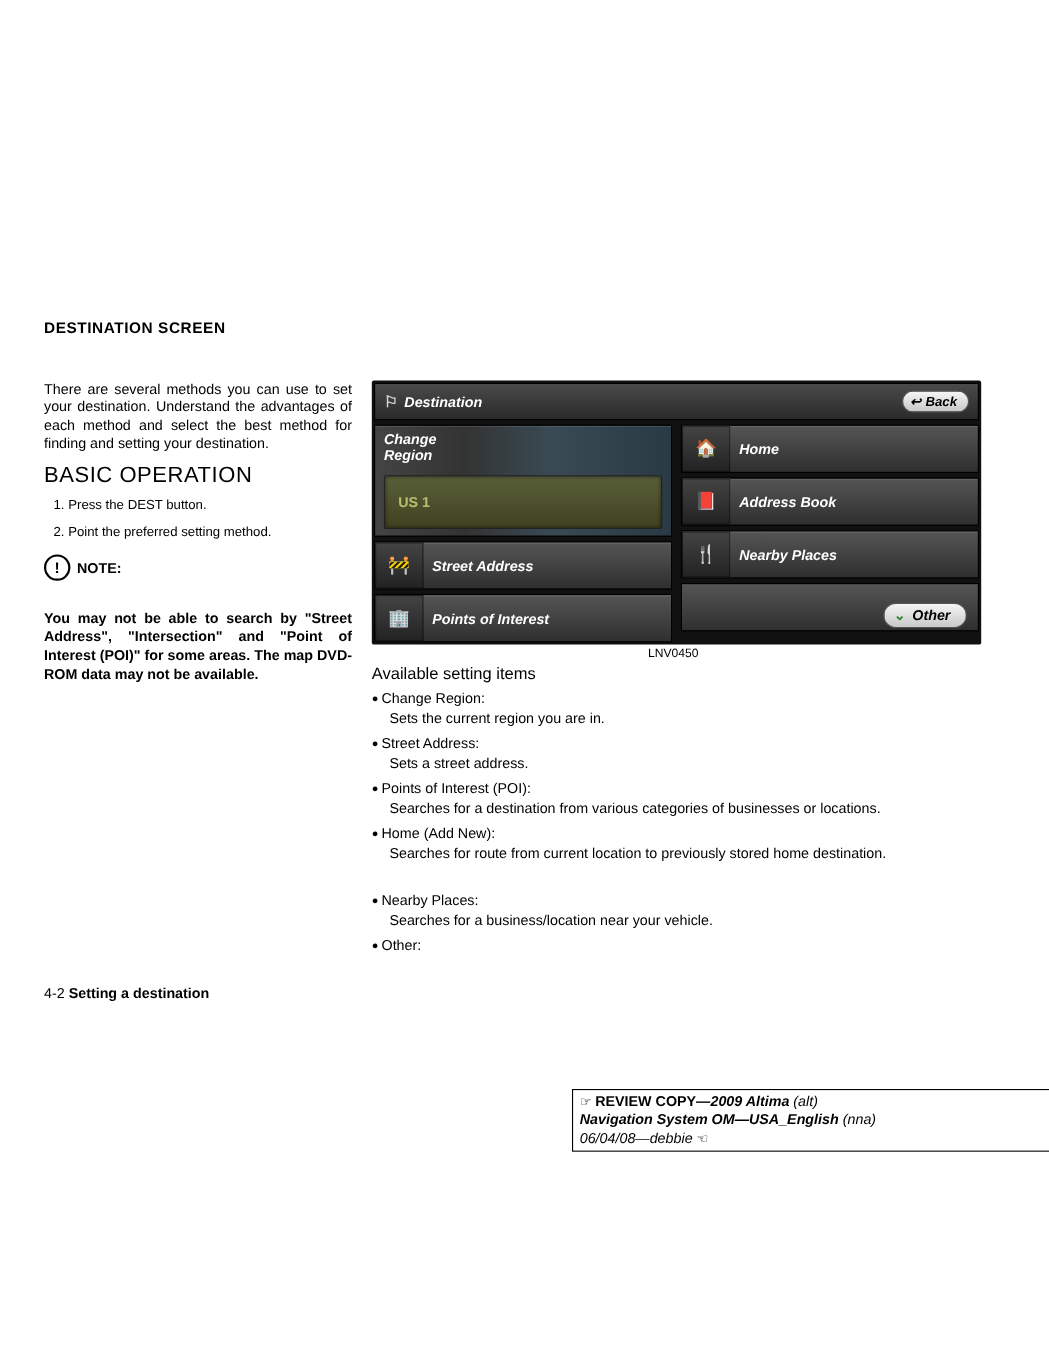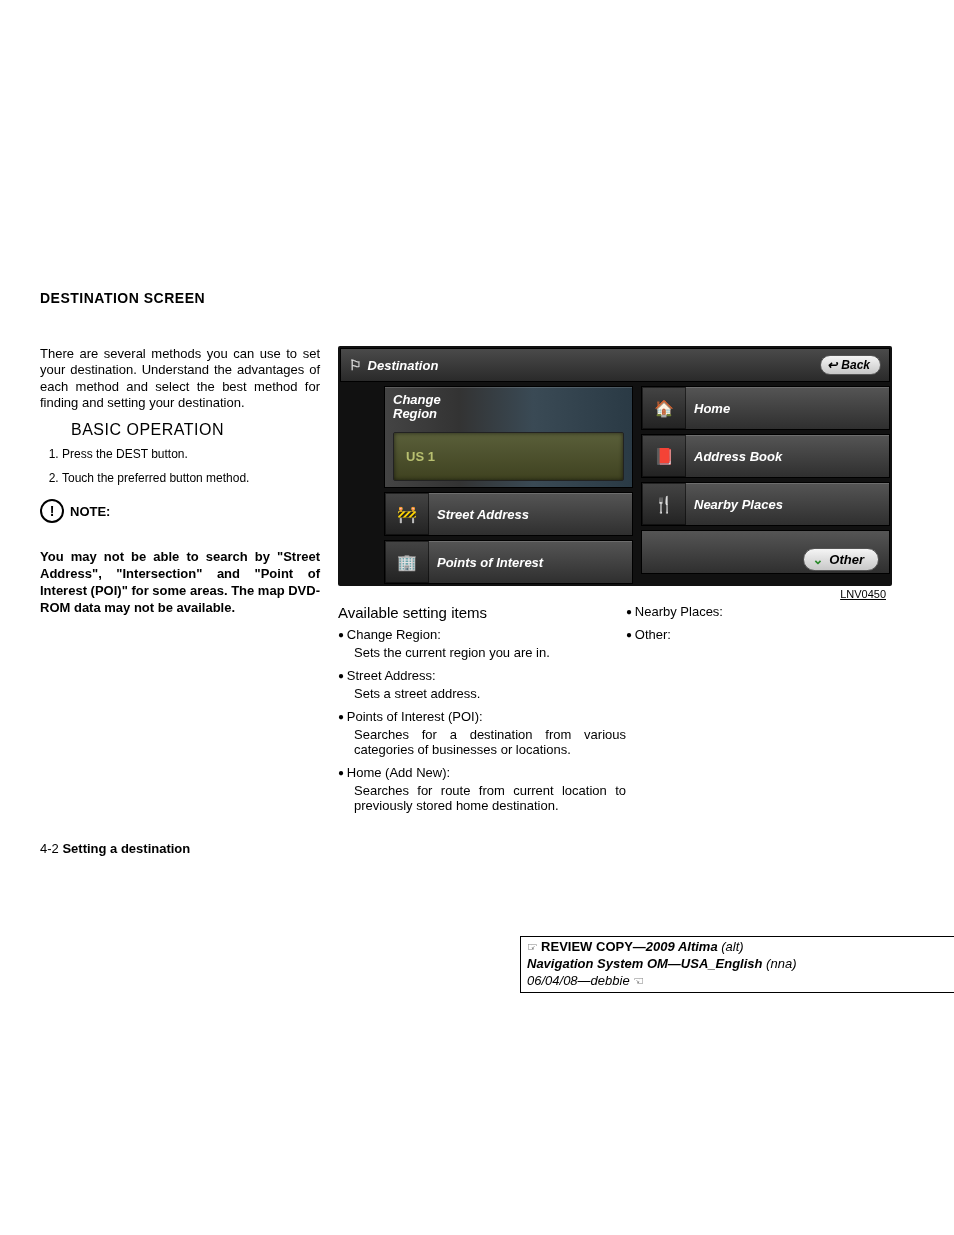--- a/index.html
+++ b/index.html
@@ -27,25 +27,24 @@
   .col-left {
     width: 280px;
     flex: 0 0 280px;
   }
   .intro {
     text-align: justify;
     line-height: 1.25;
     margin-bottom: 10px;
   }
   .subhead {
-    font-size: 16px;
+    font-size: 20px;
     letter-spacing: 0.5px;
     font-family: Arial, Helvetica, sans-serif;
     margin-bottom: 8px;
-    margin-left: 31px;
   }
   ol.steps {
     margin: 0;
     padding-left: 22px;
   }
   ol.steps li {
     margin-bottom: 10px;
     font-size: 12px;
   }
   .note-row {
@@ -119,21 +118,20 @@
     font-weight: bold;
     font-size: 12px;
     display: inline-flex;
     align-items: center;
     gap: 4px;
     border: 1px solid #555;
   }
   .ss-body {
     display: flex;
     gap: 8px;
-    margin-left: 44px;
   }
   .ss-left, .ss-right {
     flex: 1;
     display: flex;
     flex-direction: column;
     gap: 4px;
   }
   .ss-btn {
     background: linear-gradient(#555,#2f2f2f);
     border: 1px solid #000;
@@ -201,29 +199,30 @@
   .pill-box {
     background: linear-gradient(#555,#2f2f2f);
     border: 1px solid #000;
     height: 42px;
     display: flex;
     align-items: center;
     justify-content: flex-end;
     padding-right: 6px;
   }
   .fig-id {
-    text-align: right;
+    text-align: center;
     font-size: 11px;
     width: 548px;
     margin-bottom: 4px;
-    text-decoration: underline;
   }
 
   .lower-cols {
     display: flex;
+    gap: 20px;
+    flex-direction: column;
   }
   .lower-cols .lc {
     flex: 1;
   }
   .avail-head {
     font-size: 15px;
     margin-bottom: 6px;
   }
   ul.items {
     list-style: none;
@@ -275,21 +274,21 @@
 <div class="page">
   <div class="heading">DESTINATION SCREEN</div>
 
   <div class="content-row">
 
     <div class="col-left">
       <div class="intro">There are several methods you can use to set your destination. Understand the advantages of each method and select the best method for finding and setting your destination.</div>
       <div class="subhead">BASIC OPERATION</div>
       <ol class="steps">
         <li>Press the DEST button.</li>
-        <li>Touch the preferred button method.</li>
+        <li>Point the preferred setting method.</li>
       </ol>
       <div class="note-row">
         <span class="note-icon">!</span>
         <span class="note-label">NOTE:</span>
       </div>
       <div class="note-body">You may not be able to search by "Street Address", "Intersection" and "Point of Interest (POI)" for some areas. The map DVD-ROM data may not be available.</div>
     </div>
 
     <div class="col-right">
 
@@ -363,20 +362,21 @@
             <li>
               <div class="it-title">Home (Add New):</div>
               <div class="it-desc">Searches for route from current location to previously stored home destination.</div>
             </li>
           </ul>
         </div>
         <div class="lc">
           <ul class="items">
             <li>
               <div class="it-title">Nearby Places:</div>
+              <div class="it-desc">Searches for a business/location near your vehicle.</div>
             </li>
             <li>
               <div class="it-title">Other:</div>
             </li>
           </ul>
         </div>
       </div>
     </div>
   </div>
 

